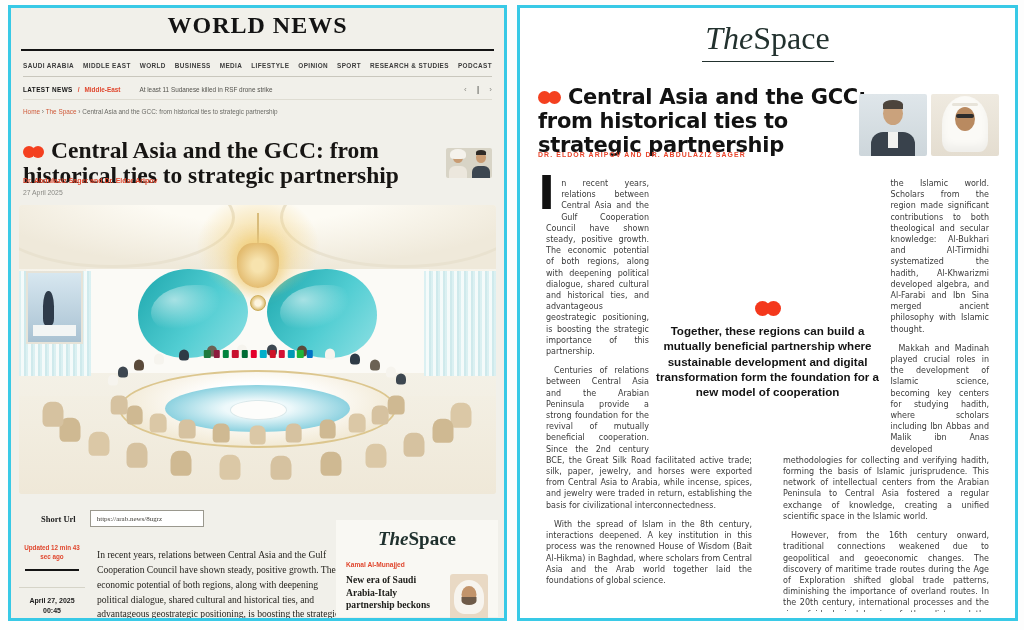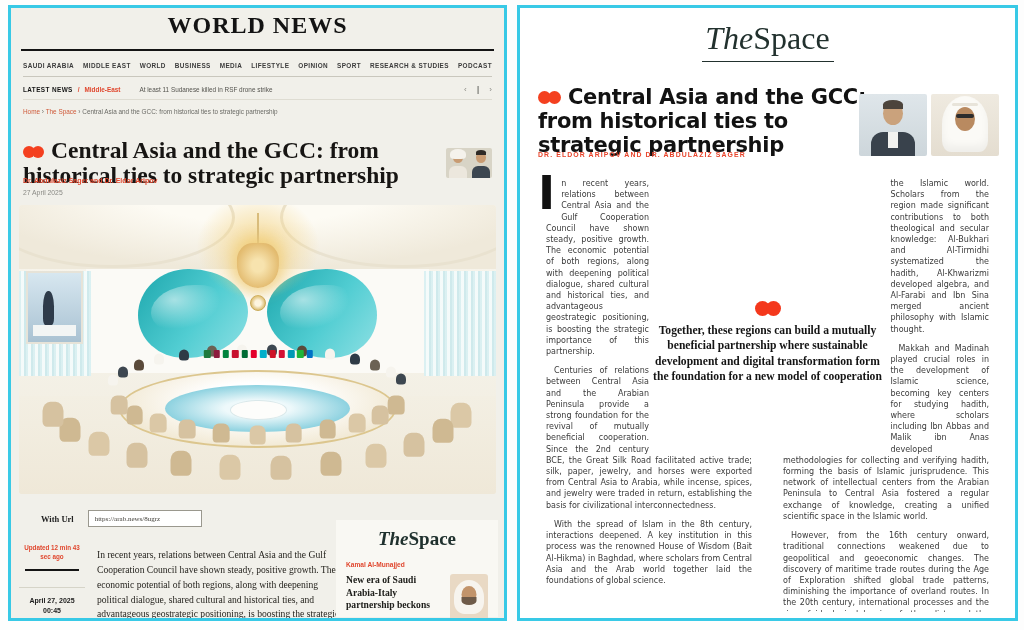--- a/index.html
+++ b/index.html
@@ -155,21 +155,21 @@
   .col{flex:1;position:relative;overflow:hidden;}
   .col p{margin:8px;}
   .col p.ind{text-indent:8px;margin-top:1px;}
   .dropcap{float:left;font-family:"DejaVu Sans",sans-serif;font-weight:bold;font-size:46px;
     line-height:.92;color:#111;margin:2px 6px 0 0;}
   .shim-r{float:right;width:50%;height:152px;margin-top:130px;}
   .shim-l{float:left;width:52%;height:152px;margin-top:130px;}
   .pullquote{position:absolute;left:50%;top:293px;transform:translateX(-50%);width:238px;text-align:center;}
   .pq-dots i{display:inline-block;width:15px;height:15px;border-radius:50%;background:#f4381c;}
   .pq-dots i+i{margin-left:-4px;}
-  .pq-text{margin-top:3px;font-family:Liberation Serif, serif;font-weight:bold;
+  .pq-text{margin-top:3px;font-family:Liberation Sans, sans-serif;font-weight:bold;
     font-size:11.6px;line-height:1.32;color:#141414;}
   .sp-footer{margin-top:10px;border-top:1px solid #8f8f8f;padding-top:4px;
     font-size:6.7px;line-height:1.5;color:#555;text-align:left;}
 </style>
 </head>
 <body>
 
 <div class="canvas">
 
   <div class="page page-left">
@@ -288,21 +288,21 @@
           <div style="position: absolute; left: 51.2%; top: 51.5%; width: 1.35%; height: 2.8%; background: rgb(0, 175, 202); border-radius: 1px; transform: translate(-50%, -50%);"></div>
           <div style="position: absolute; left: 53.15%; top: 51.5%; width: 1.35%; height: 2.8%; background: rgb(206, 17, 38); border-radius: 1px; transform: translate(-50%, -50%);"></div>
           <div style="position: absolute; left: 55.1%; top: 51.5%; width: 1.35%; height: 2.8%; background: rgb(210, 16, 52); border-radius: 1px; transform: translate(-50%, -50%);"></div>
           <div style="position: absolute; left: 57.05%; top: 51.5%; width: 1.35%; height: 2.8%; background: rgb(0, 153, 181); border-radius: 1px; transform: translate(-50%, -50%);"></div>
           <div style="position: absolute; left: 59%; top: 51.5%; width: 1.35%; height: 2.8%; background: rgb(30, 181, 58); border-radius: 1px; transform: translate(-50%, -50%);"></div>
           <div style="position: absolute; left: 60.95%; top: 51.5%; width: 1.35%; height: 2.8%; background: rgb(0, 114, 198); border-radius: 1px; transform: translate(-50%, -50%);"></div>
         </div>
     </div>
 
     <div class="su-row">
-      <span class="su-label">With Url</span>
+      <span class="su-label">Short Url</span>
       <input class="su-input" type="text" value="https://arab.news/8ugrz" style="">
     </div>
 
     <div class="rail">
       <div class="upd">Updated 12 min 43 sec ago</div>
       <div class="rrule"></div>
       <div class="rdate">
         <div>April 27, 2025</div>
         <div>00:45</div>
       </div>

